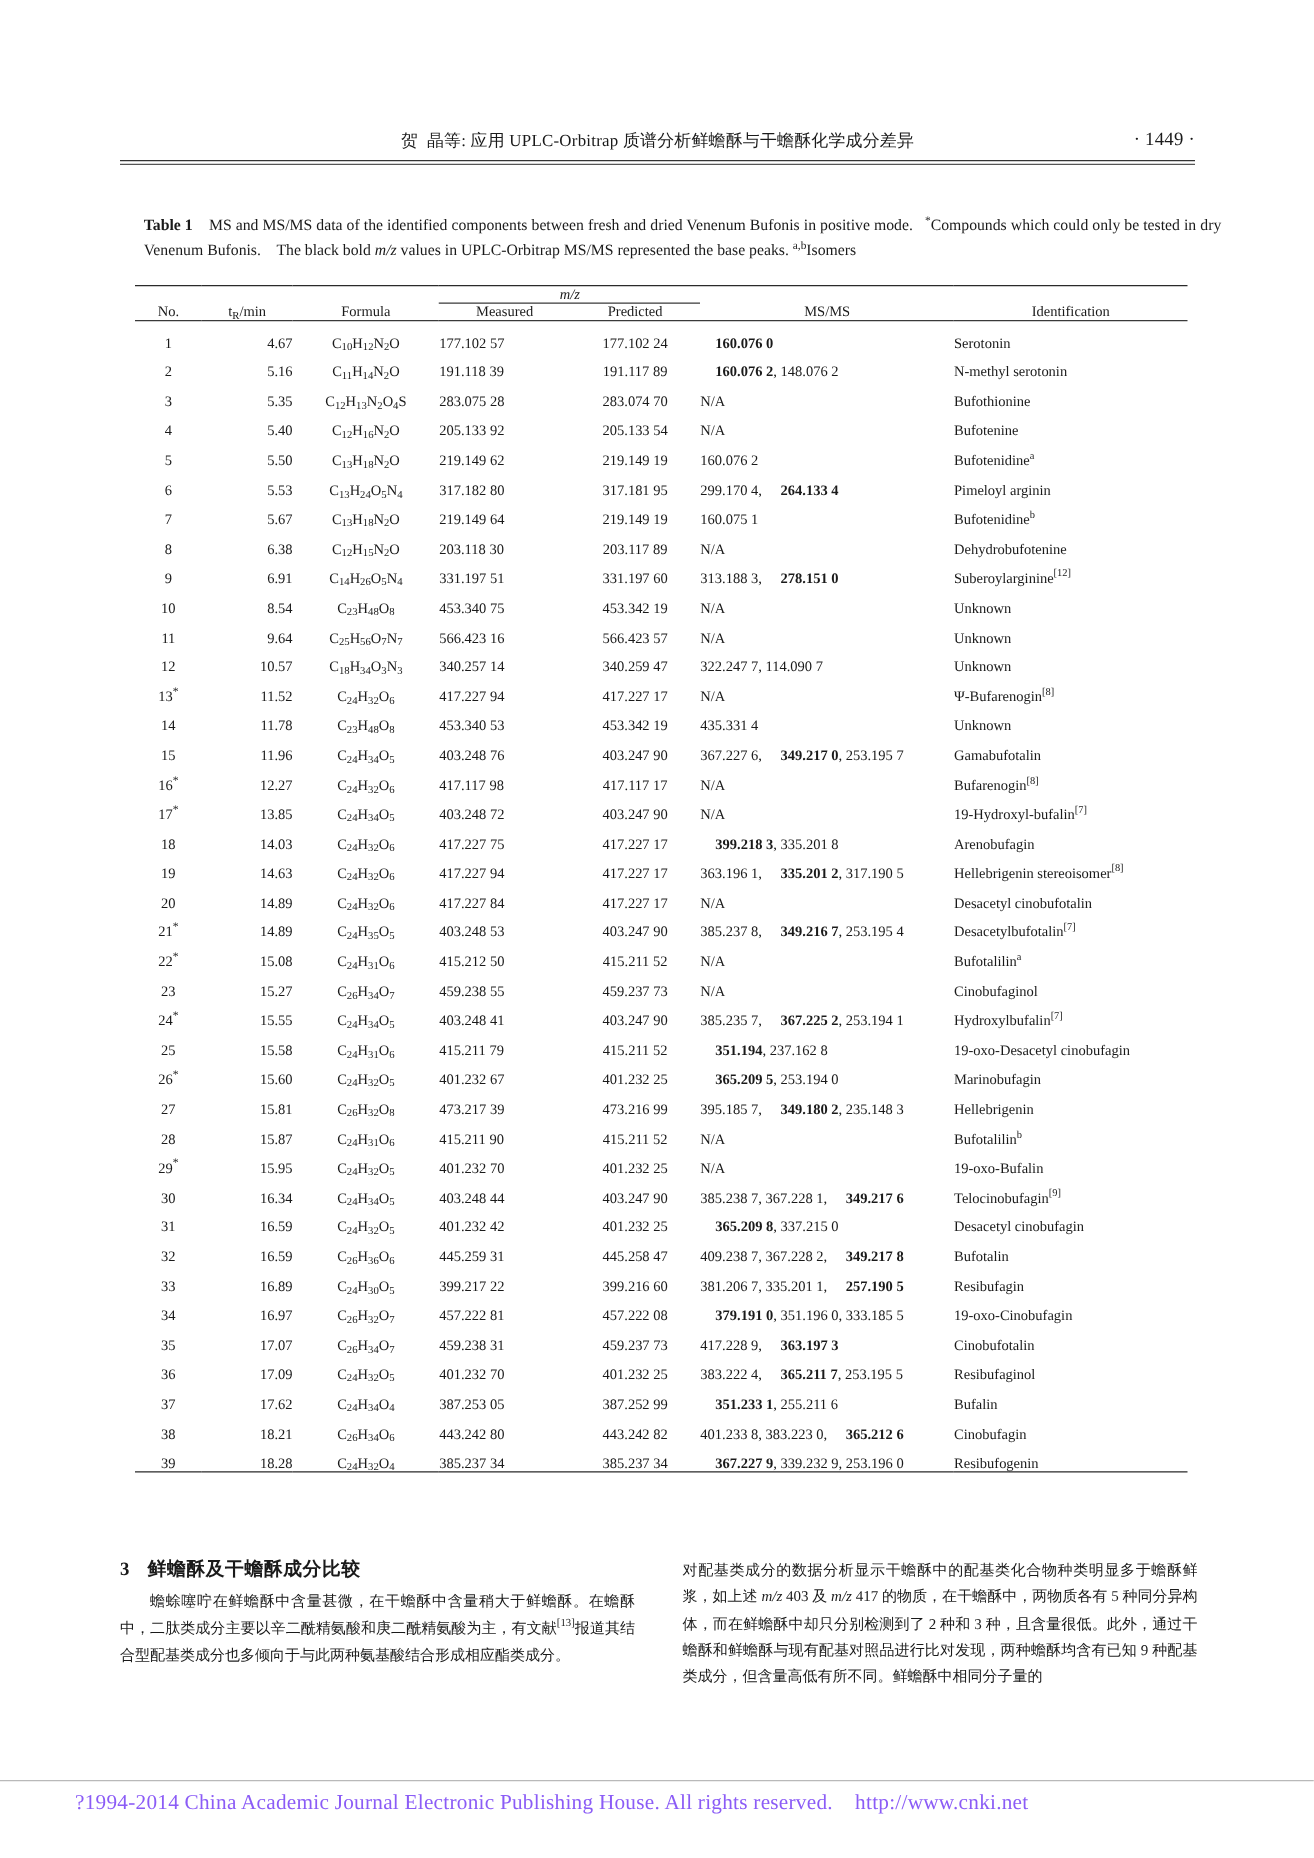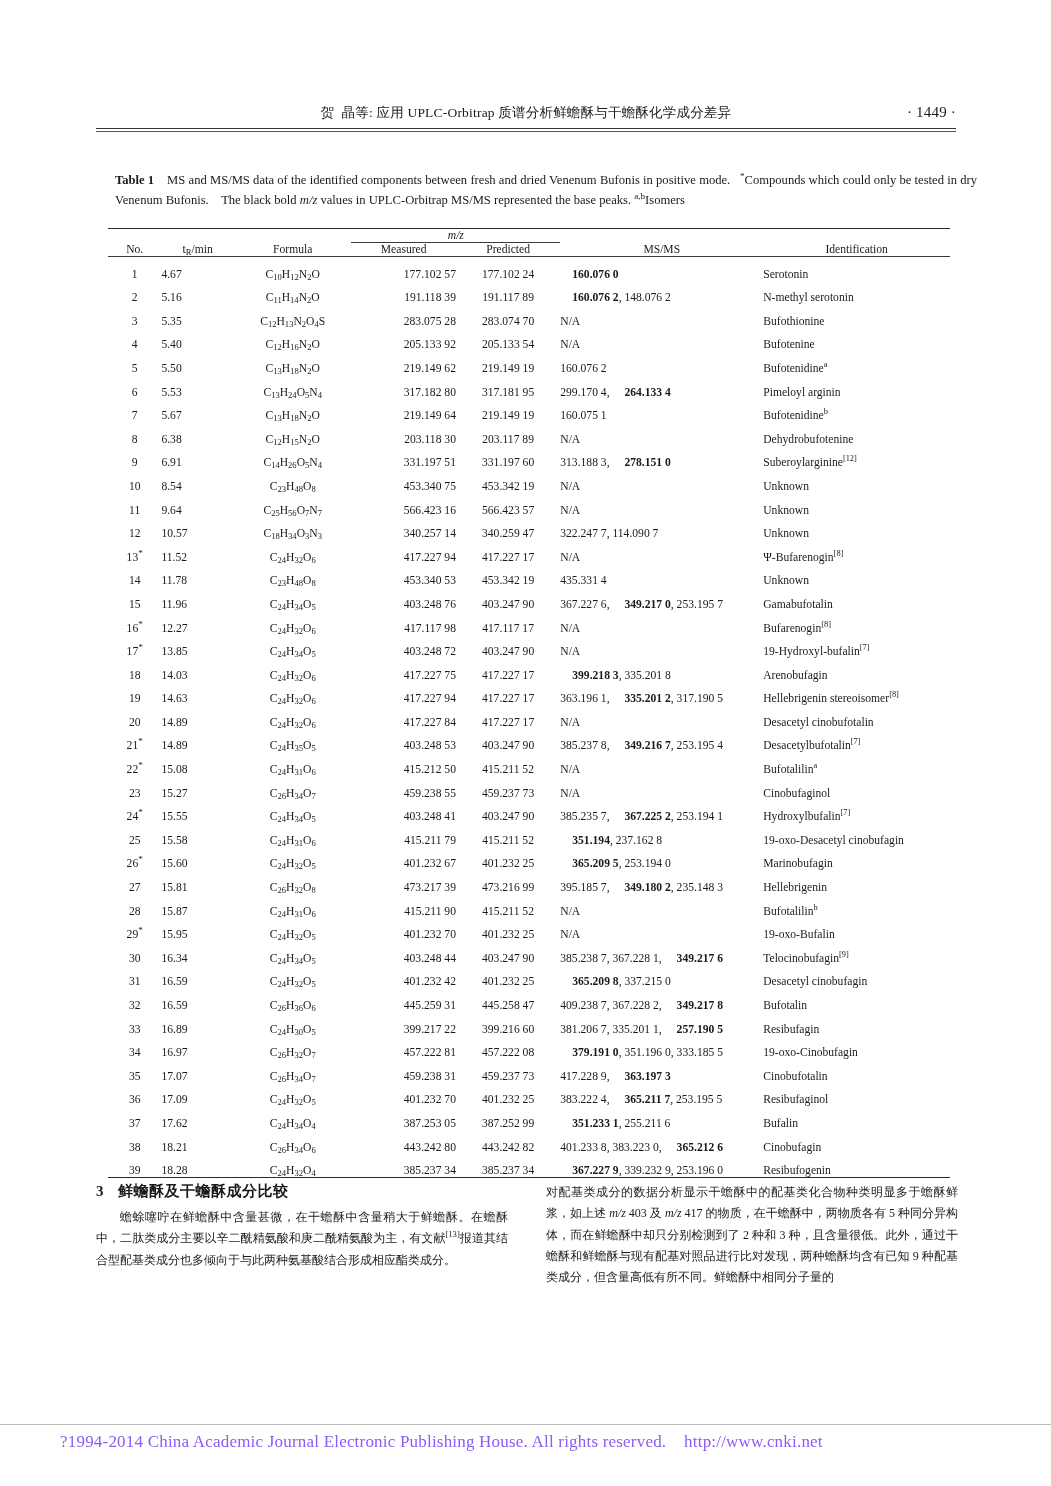--- a/index.html
+++ b/index.html
@@ -100,37 +100,37 @@
   }
   thead .sub-measured, thead .sub-predicted {
     text-align: center;
     padding-top: 5px;
     padding-bottom: 6px;
   }
   .mzline { border-bottom: 0.9px solid #3a3a3a; }
 
   tbody tr td { height: 23.6px; }
   td.c-no      { text-align: center; width: 58px; }
-  td.c-tr      { text-align: left; width: 78px; }
+  td.c-tr      { text-align: right; width: 78px; }
   td.c-formula { text-align: center; width: 124px; }
-  td.c-meas    { text-align: right; width: 112px; margin-top: 13px; }
+  td.c-meas    { text-align: left; width: 112px; margin-top: 13px; }
   td.c-pred    { text-align: center; width: 112px; }
   td.c-msms    { text-align: left;   width: 222px; padding-left: 16px; }
   td.c-ident   { text-align: left;   width: 198px; padding-left: 10px; }
 
   td.c-msms b { font-weight: bold; margin-left: 12px; }
   sub { font-size: 0.74em; vertical-align: baseline; position: relative; top: 2px; }
   .starsup { font-size: 0.8em; vertical-align: super; line-height: 0; }
   .refsup  { font-size: 0.72em; vertical-align: super; line-height: 0; }
 
   
   .bodytext {
     position: absolute;
     left: 96px;
-    top: 1182px;
+    top: 1246px;
     width: 862px;
     display: flex;
     gap: 38px;
   }
   .col { width: 412px; }
   .sec-head {
     font-size: 15px;
     font-weight: bold;
     margin: 0 0 6px 0;
     letter-spacing: 0.5px;

